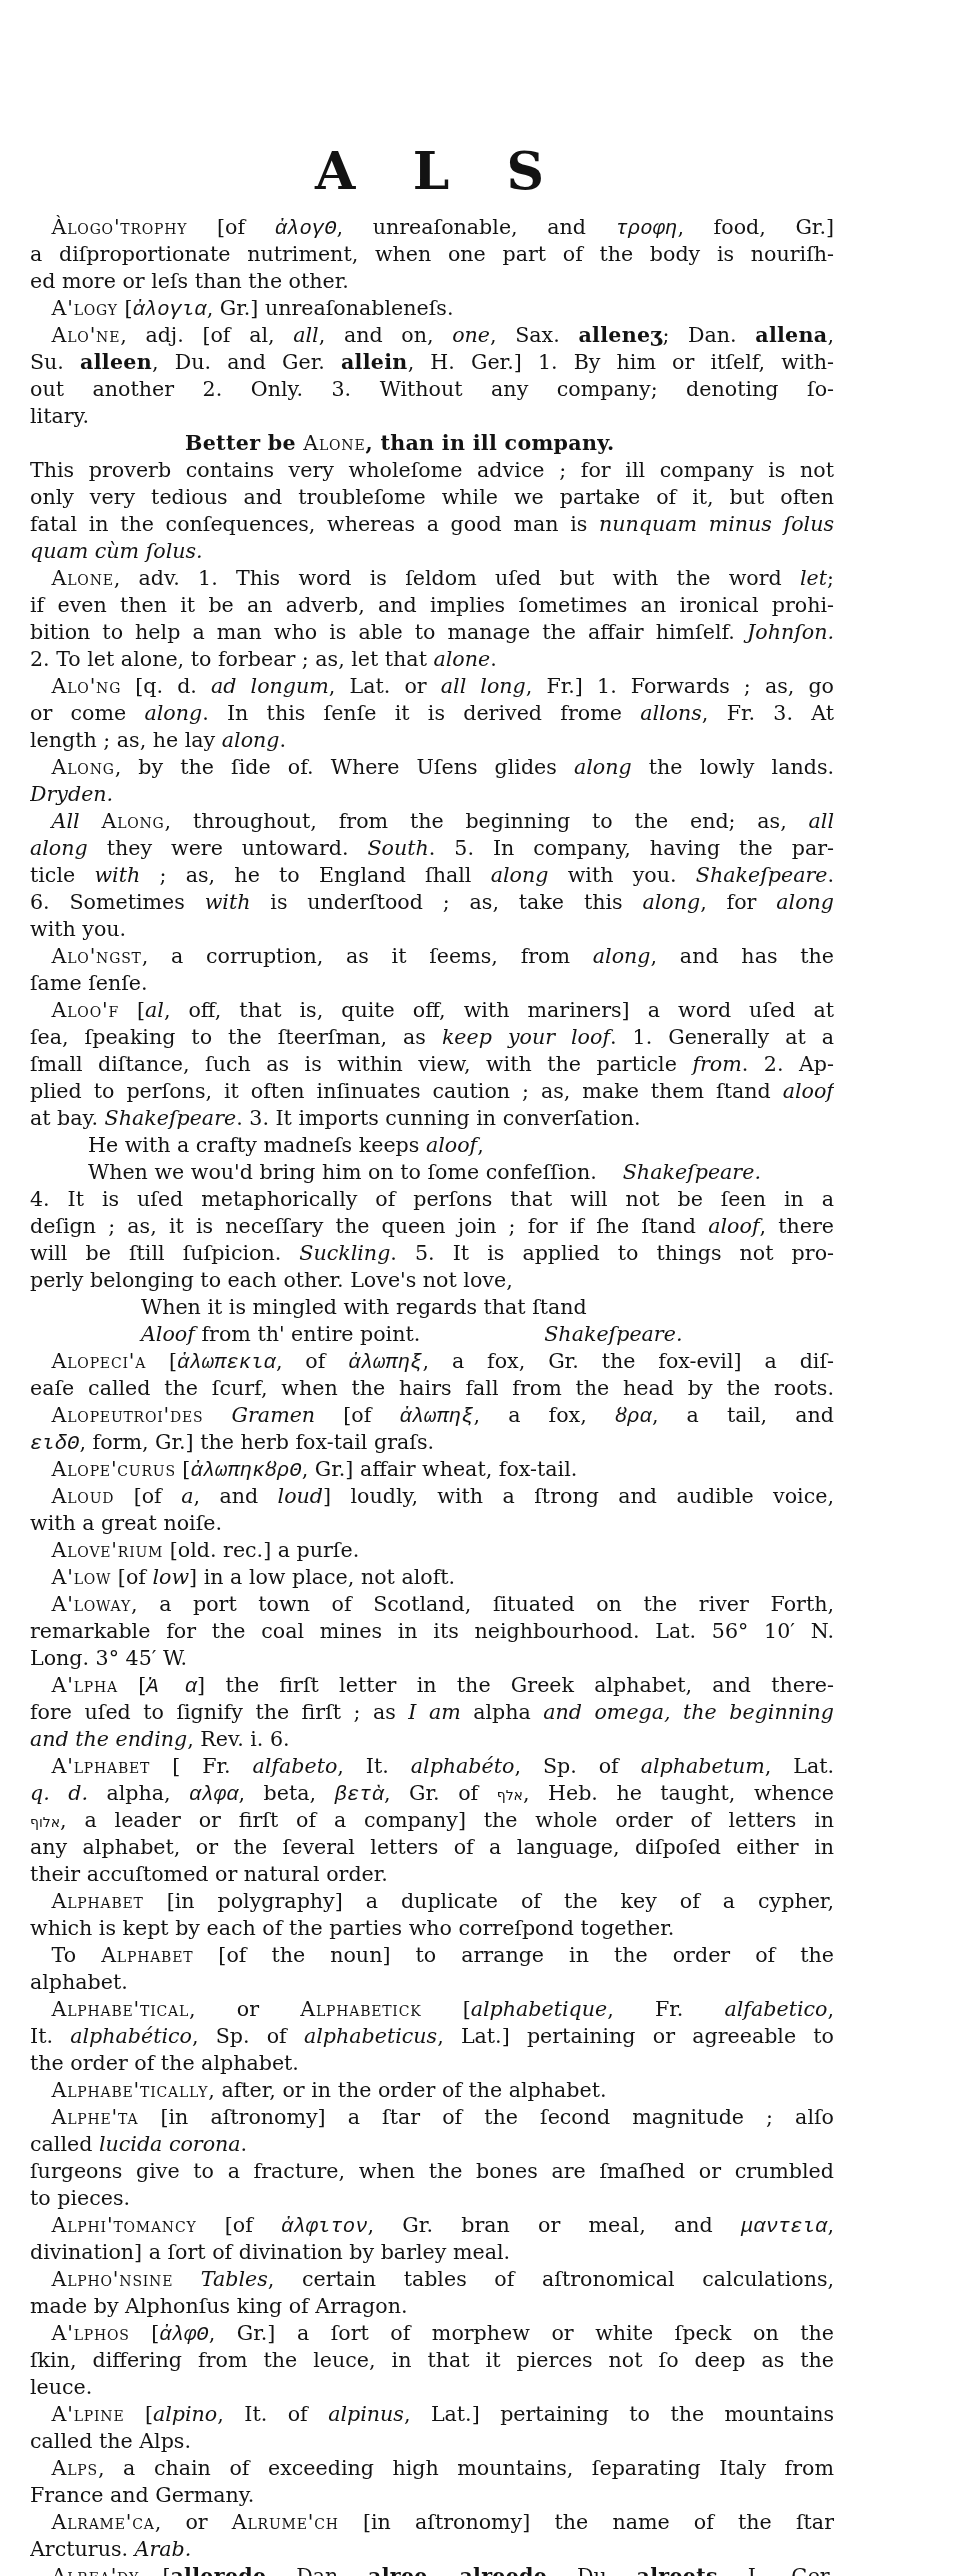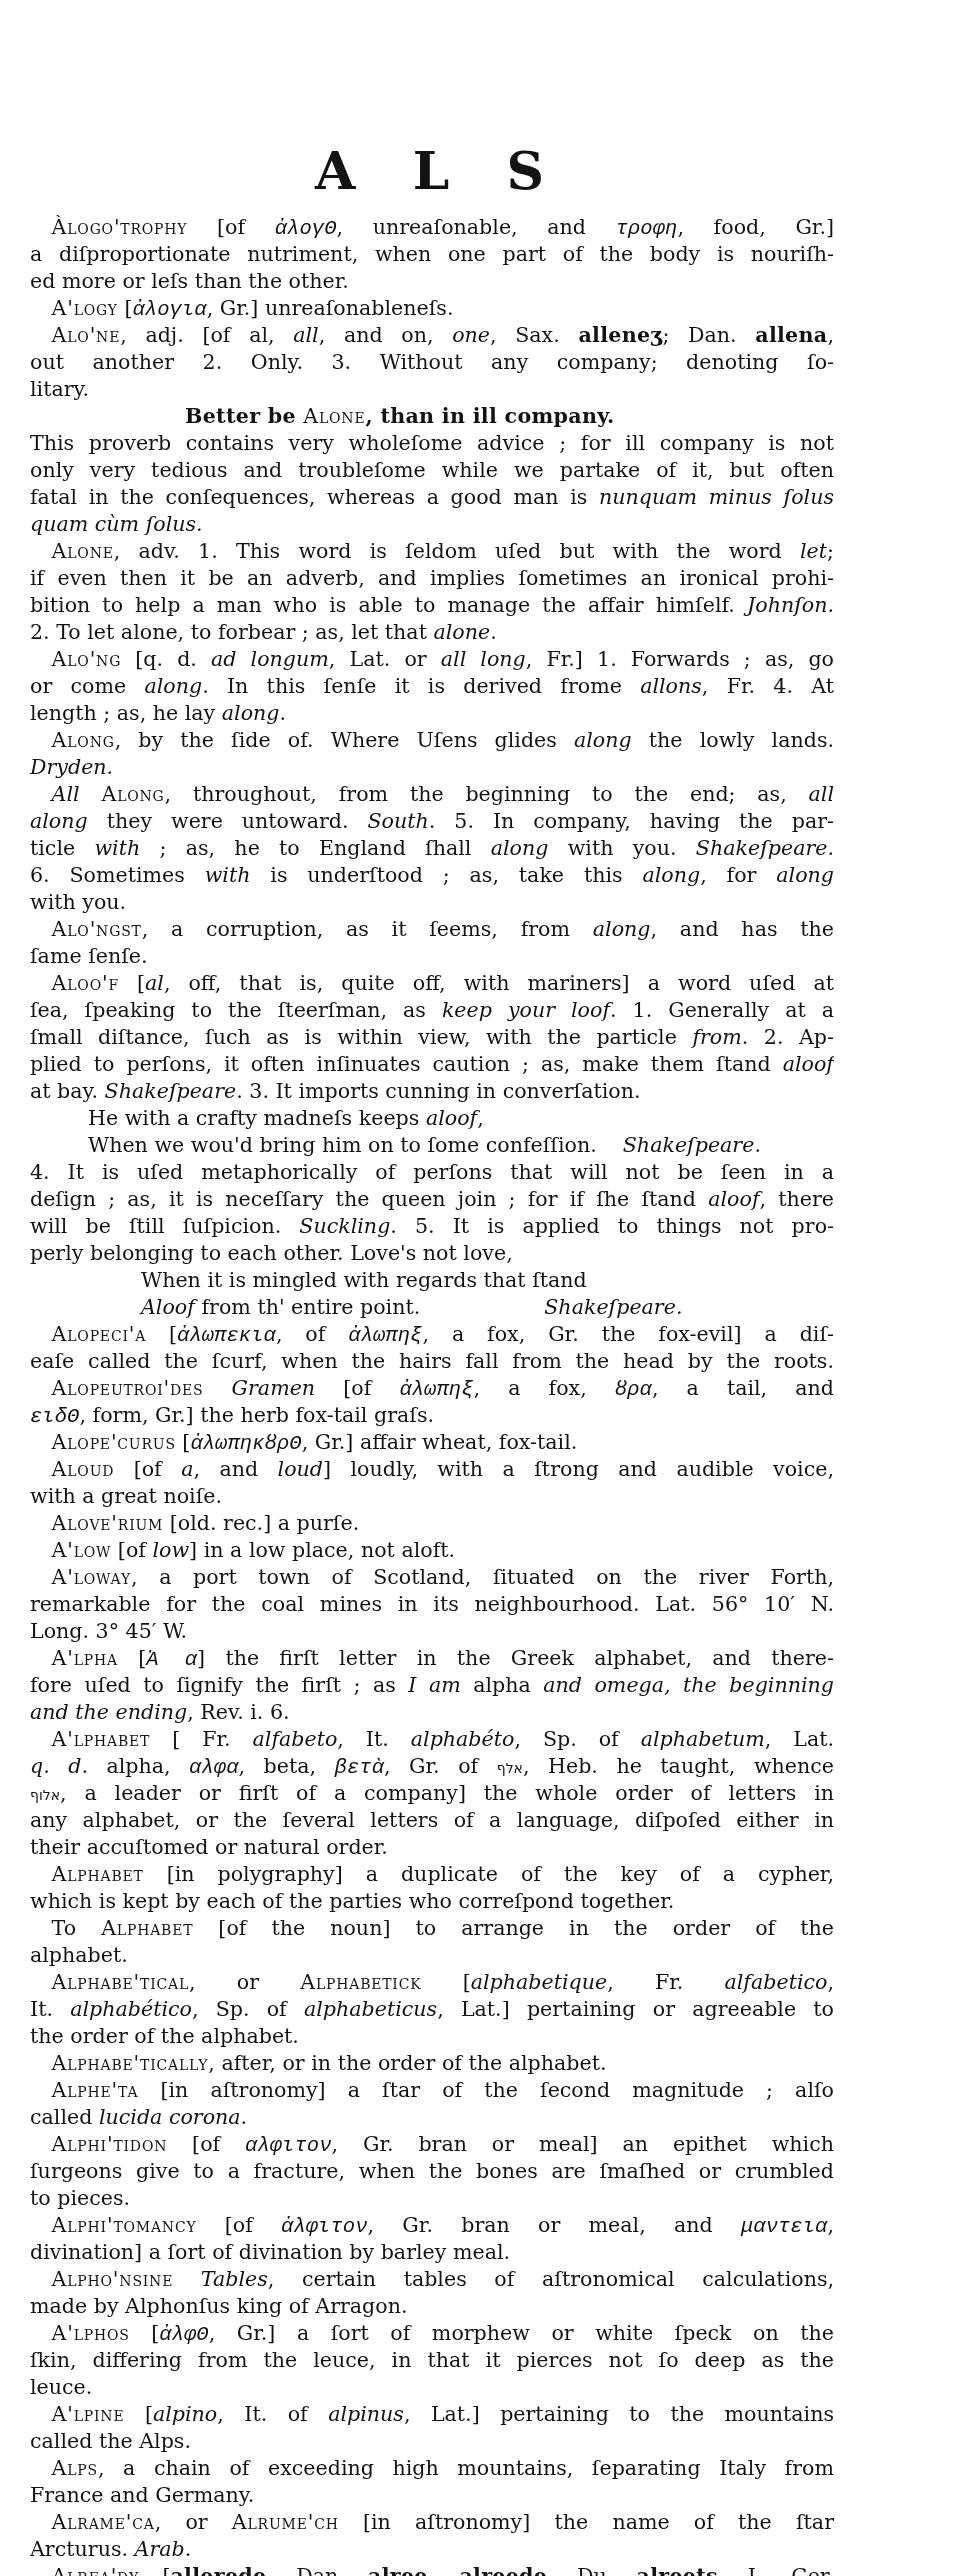--- a/index.html
+++ b/index.html
@@ -27,33 +27,34 @@
 <body>
 
 <div class="page">
   <div class="header">A L S</div>
   <div class="column" id="column">
       <div class="line j e"><span class="seg-s">Àlogo'trophy</span><span class="seg-r"> [of </span><span class="seg-g">ἀλογΘ</span><span class="seg-r">, unreaſonable, and </span><span class="seg-g">τροφη</span><span class="seg-r">, food, Gr.]</span></div>
       <div class="line j"><span class="seg-r">a diſproportionate nutriment, when one part of the body is nouriſh-</span></div>
       <div class="line"><span class="seg-r">ed more or leſs than the other.</span></div>
       <div class="line e"><span class="seg-s">A'logy</span><span class="seg-r"> [</span><span class="seg-g">ἀλογια</span><span class="seg-r">, Gr.] unreaſonableneſs.</span></div>
       <div class="line j e"><span class="seg-s">Alo'ne</span><span class="seg-r">, adj. [of al, </span><span class="seg-i">all</span><span class="seg-r">, and on, </span><span class="seg-i">one</span><span class="seg-r">, Sax. </span><span class="seg-b">alleneʒ</span><span class="seg-r">; Dan. </span><span class="seg-b">allena</span><span class="seg-r">,</span></div>
+      <div class="line j"><span class="seg-r">Su. </span><span class="seg-b">alleen</span><span class="seg-r">, Du. and Ger. </span><span class="seg-b">allein</span><span class="seg-r">, H. Ger.] 1. By him or itſelf, with-</span></div>
       <div class="line j"><span class="seg-r">out another  2. Only.  3. Without any company; denoting ſo-</span></div>
       <div class="line"><span class="seg-r">litary.</span></div>
       <div class="line p"><span class="seg-b">Better be </span><span class="seg-s">Alone</span><span class="seg-b">, than in ill company.</span></div>
       <div class="line j"><span class="seg-r">This proverb contains very wholeſome advice ; for ill company is not</span></div>
       <div class="line j"><span class="seg-r">only very tedious and troubleſome while we partake of it, but often</span></div>
       <div class="line j"><span class="seg-r">fatal in the conſequences, whereas a good man is </span><span class="seg-i">nunquam minus ſolus</span></div>
       <div class="line"><span class="seg-i">quam cùm ſolus.</span></div>
       <div class="line j e"><span class="seg-s">Alone</span><span class="seg-r">, adv. 1. This word is ſeldom uſed but with the word </span><span class="seg-i">let</span><span class="seg-r">;</span></div>
       <div class="line j"><span class="seg-r">if even then it be an adverb, and implies ſometimes an ironical prohi-</span></div>
       <div class="line j"><span class="seg-r">bition to help a man who is able to manage the affair himſelf. </span><span class="seg-i">Johnſon.</span></div>
       <div class="line"><span class="seg-r">2. To let alone, to forbear ; as, let that </span><span class="seg-i">alone</span><span class="seg-r">.</span></div>
       <div class="line j e"><span class="seg-s">Alo'ng</span><span class="seg-r"> [q. d. </span><span class="seg-i">ad longum</span><span class="seg-r">, Lat. or </span><span class="seg-i">all long</span><span class="seg-r">, Fr.] 1. Forwards ; as, go</span></div>
-      <div class="line j"><span class="seg-r">or come </span><span class="seg-i">along</span><span class="seg-r">.  In this ſenſe it is derived frome </span><span class="seg-i">allons</span><span class="seg-r">, Fr.  4. At</span></div>
+      <div class="line j"><span class="seg-r">or come </span><span class="seg-i">along</span><span class="seg-r">.  In this ſenſe it is derived frome </span><span class="seg-i">allons</span><span class="seg-r">, Fr.  3. At</span></div>
       <div class="line"><span class="seg-r">length ; as, he lay </span><span class="seg-i">along</span><span class="seg-r">.</span></div>
       <div class="line j e"><span class="seg-s">Along</span><span class="seg-r">, by the ſide of.  Where Uſens glides </span><span class="seg-i">along</span><span class="seg-r"> the lowly lands.</span></div>
       <div class="line"><span class="seg-i">Dryden.</span></div>
       <div class="line j e"><span class="seg-i">All</span><span class="seg-r"> </span><span class="seg-s">Along</span><span class="seg-r">, throughout, from the beginning to the end; as, </span><span class="seg-i">all</span></div>
       <div class="line j"><span class="seg-i">along</span><span class="seg-r"> they were untoward. </span><span class="seg-i">South</span><span class="seg-r">.  5. In company, having the par-</span></div>
       <div class="line j"><span class="seg-r">ticle </span><span class="seg-i">with</span><span class="seg-r"> ; as, he to England ſhall </span><span class="seg-i">along</span><span class="seg-r"> with you.  </span><span class="seg-i">Shakeſpeare</span><span class="seg-r">.</span></div>
       <div class="line j"><span class="seg-r">6. Sometimes </span><span class="seg-i">with</span><span class="seg-r"> is underſtood ; as, take this </span><span class="seg-i">along</span><span class="seg-r">, for </span><span class="seg-i">along</span></div>
       <div class="line"><span class="seg-r">with you.</span></div>
       <div class="line j e"><span class="seg-s">Alo'ngst</span><span class="seg-r">, a corruption, as it ſeems, from </span><span class="seg-i">along</span><span class="seg-r">, and has the</span></div>
       <div class="line"><span class="seg-r">ſame ſenſe.</span></div>
@@ -93,21 +94,20 @@
       <div class="line j e"><span class="seg-s">Alphabet</span><span class="seg-r"> [in polygraphy] a duplicate of the key of a cypher,</span></div>
       <div class="line"><span class="seg-r">which is kept by each of the parties who correſpond together.</span></div>
       <div class="line j e"><span class="seg-r">To </span><span class="seg-s">Alphabet</span><span class="seg-r"> [of the noun] to arrange in the order of the</span></div>
       <div class="line"><span class="seg-r">alphabet.</span></div>
       <div class="line j e"><span class="seg-s">Alphabe'tical</span><span class="seg-r">, or </span><span class="seg-s">Alphabetick</span><span class="seg-r"> [</span><span class="seg-i">alphabetique</span><span class="seg-r">, Fr. </span><span class="seg-i">alfabetico</span><span class="seg-r">,</span></div>
       <div class="line j"><span class="seg-r">It. </span><span class="seg-i">alphabético</span><span class="seg-r">, Sp. of </span><span class="seg-i">alphabeticus</span><span class="seg-r">, Lat.]  pertaining or agreeable to</span></div>
       <div class="line"><span class="seg-r">the order of the alphabet.</span></div>
       <div class="line e"><span class="seg-s">Alphabe'tically</span><span class="seg-r">, after, or in the order of the alphabet.</span></div>
       <div class="line j e"><span class="seg-s">Alphe'ta</span><span class="seg-r"> [in aſtronomy] a ſtar of the ſecond magnitude ; alſo</span></div>
       <div class="line"><span class="seg-r">called </span><span class="seg-i">lucida corona</span><span class="seg-r">.</span></div>
-      <div class="line j e"><span class="seg-s">Alphi'tidon</span><span class="seg-r"> [of </span><span class="seg-g">αλφιτον</span><span class="seg-r">, Gr. bran or meal] an epithet which</span></div>
       <div class="line j"><span class="seg-r">ſurgeons give to a fracture, when the bones are ſmaſhed or crumbled</span></div>
       <div class="line"><span class="seg-r">to pieces.</span></div>
       <div class="line j e"><span class="seg-s">Alphi'tomancy</span><span class="seg-r"> [of </span><span class="seg-g">ἀλφιτον</span><span class="seg-r">, Gr. bran or meal, and </span><span class="seg-g">μαντεια</span><span class="seg-r">,</span></div>
       <div class="line"><span class="seg-r">divination] a ſort of divination by barley meal.</span></div>
       <div class="line j e"><span class="seg-s">Alpho'nsine</span><span class="seg-r"> </span><span class="seg-i">Tables</span><span class="seg-r">, certain tables of aſtronomical calculations,</span></div>
       <div class="line"><span class="seg-r">made by Alphonſus king of Arragon.</span></div>
       <div class="line j e"><span class="seg-s">A'lphos</span><span class="seg-r"> [</span><span class="seg-g">ἀλφΘ</span><span class="seg-r">, Gr.] a ſort of morphew or white ſpeck on the</span></div>
       <div class="line j"><span class="seg-r">ſkin, differing from the leuce, in that it pierces not ſo deep as the</span></div>
       <div class="line"><span class="seg-r">leuce.</span></div>
       <div class="line j e"><span class="seg-s">A'lpine</span><span class="seg-r"> [</span><span class="seg-i">alpino</span><span class="seg-r">, It. of </span><span class="seg-i">alpinus</span><span class="seg-r">, Lat.] pertaining to the mountains</span></div>

